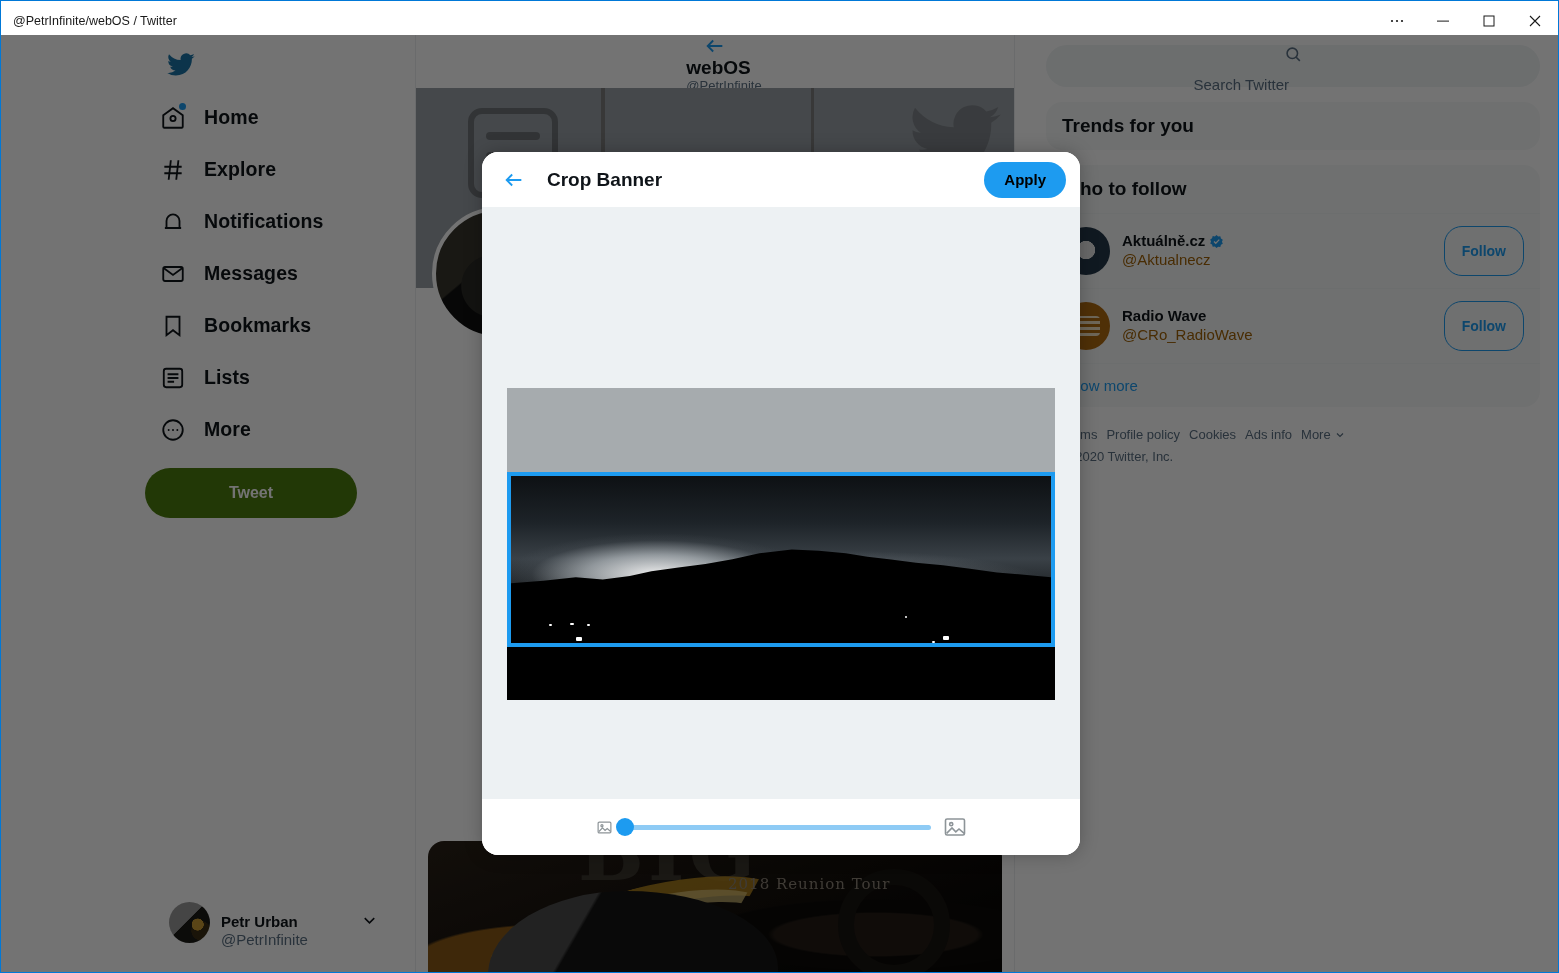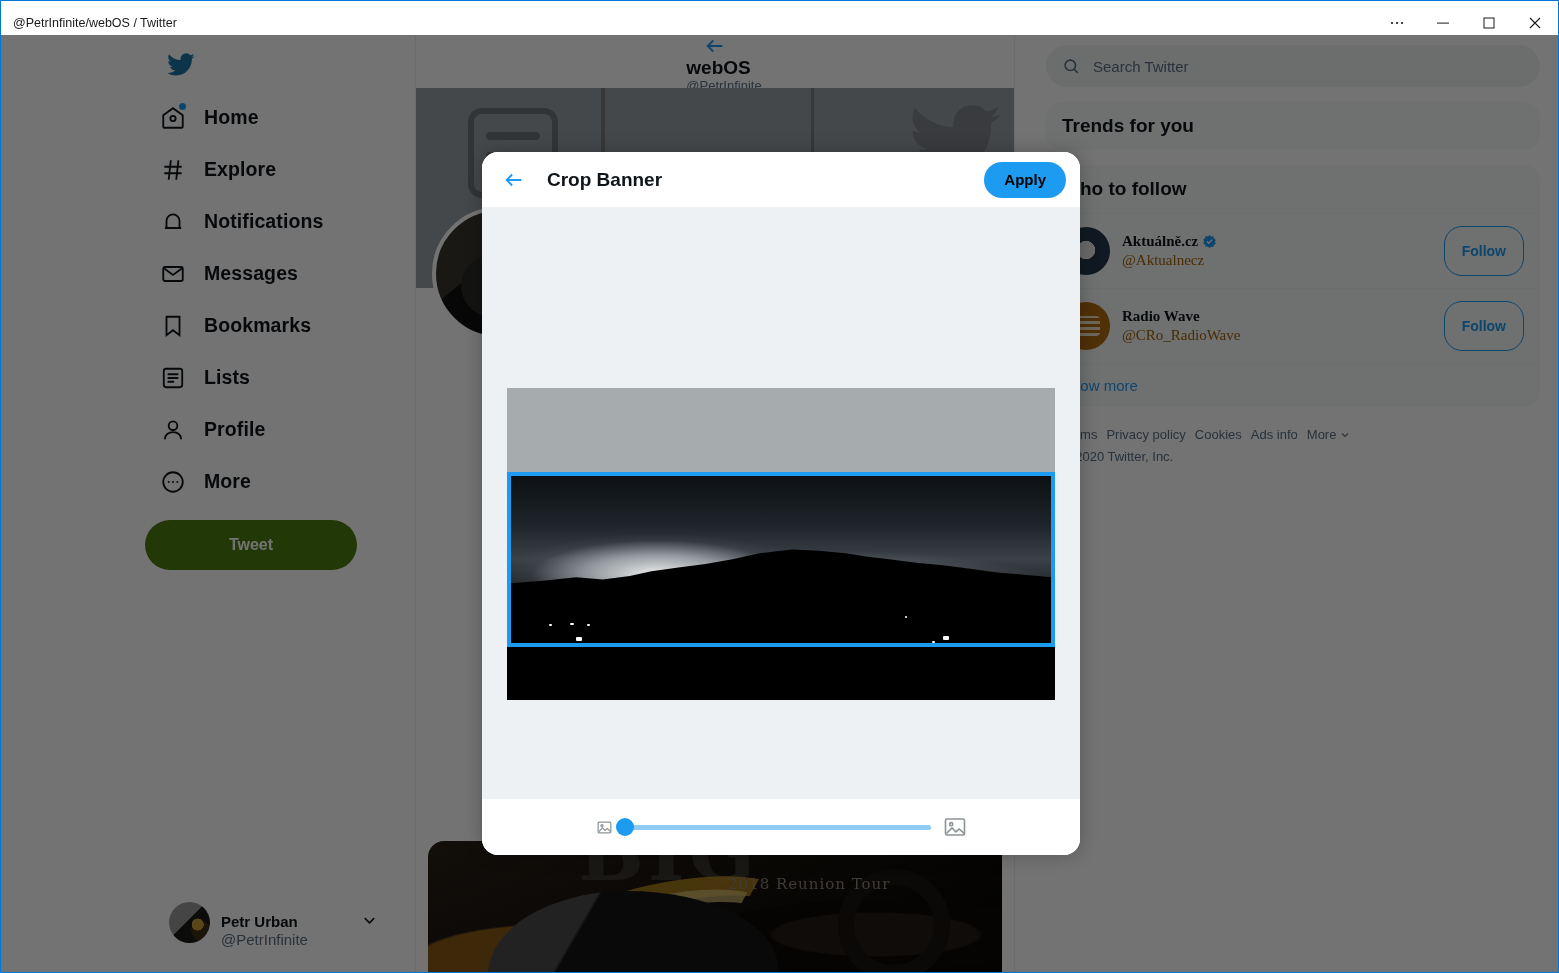--- a/index.html
+++ b/index.html
@@ -13,21 +13,21 @@
   
   #window {
     position: absolute; inset: 0;
     border: 1px solid #0078d7;
     background: #fff;
   }
   #titlebar {
     position: absolute; top: 0; left: 0; right: 0; height: 46px;
     background: #ffffff;
     display: flex; align-items: center;
-    border-bottom: 3px solid #c2410c;
+    border-bottom: 6px solid #c2410c;
     text-align: right;
   }
   #titlebar .title {
     margin-left: 12px; font-size: 12.5px; color: #1a1a1a;
     white-space: nowrap;
   }
   .winbtns { margin-left: auto; display: flex; height: 34px; }
   .winbtn {
     width: 46px; height: 34px; display: flex; align-items: center;
     justify-content: center; color: #1a1a1a;
@@ -167,21 +167,21 @@
     border-radius: 50%; border: 16px solid #181410;
   }
 
   
   #right {
     position: absolute; left: 1015px; top: 0; width: 544px; height: 100%;
     padding: 10px 20px 0 30px; background: #fff;
   }
   #searchbox {
     height: 42px; border-radius: 21px; background: #eff3f4;
-    display: flex; align-items: center; gap: 12px; padding: 0 16px;
+    display: flex; align-items: center; gap: 12px; padding: 0 16px; flex-direction: column;
   }
   #searchbox .sico { color: #5b7083; display: flex; }
   #searchbox input {
     border: none; background: transparent; outline: none;
     font-size: 15px; color: #0f1419; flex: 1;
     font-family: "Liberation Sans", sans-serif;
   }
   #searchbox input::placeholder { color: #5b7083; }
   .rcard { margin-top: 15px; background: #f7f9f9; border-radius: 16px; overflow: hidden; }
   .rcard h2 { font-size: 19px; font-weight: bold; color: #0f1419; padding: 13px 16px; }
@@ -190,21 +190,21 @@
     border-top: 1px solid #eff3f4;
   }
   .follow-row .fav { width: 48px; height: 48px; border-radius: 50%; flex: 0 0 48px; }
   .fav.a { background: radial-gradient(circle at 50% 48%, #e8e8e8 0 26%, transparent 27%), #24384a; }
   .fav.b { background: linear-gradient(90deg, #b06a10 0 100%); position: relative; }
   .fav.b::after {
     content: ""; position: absolute; left: 10px; top: 14px; width: 28px; height: 20px;
     background: repeating-linear-gradient(0deg, #f3e4c6 0 3px, transparent 3px 6px);
     border-radius: 4px;
   }
-  .follow-row .finfo { flex: 1; min-width: 0; line-height: 1.25; font-family: Liberation Serif, serif; }
+  .follow-row .finfo { flex: 1; min-width: 0; line-height: 1.25; }
   .follow-row .fname { font-size: 15px; font-weight: bold; color: #0f1419;
                        display: flex; align-items: center; gap: 4px; }
   .follow-row .fhandle { font-size: 15px; color: #a16207; }
   .verified { color: #1d9bf0; display: inline-flex; }
   .followbtn {
     border: 1px solid #1d9bf0; color: #1d9bf0; background: transparent;
     border-radius: 18px; padding: 16px 17px; font-size: 14px; font-weight: bold;
     cursor: pointer; font-family: Liberation Sans, sans-serif;
   }
   .showmore {
@@ -377,29 +377,20 @@
         <div class="navitem">
           <span class="ico">
             <svg width="26" height="26" viewBox="0 0 24 24" fill="none" stroke="#0f1419" stroke-width="1.7">
                 <rect x="3.5" y="3.5" width="17" height="17" rx="2.2"></rect>
                 <path d="M7 8.5h10M7 12h10M7 15.5h6"></path>
               </svg>
           </span>
           <span class="lbl">Lists</span>
         </div>
 
-        <div class="navitem">
-          <span class="ico">
-            <svg width="26" height="26" viewBox="0 0 24 24" fill="none" stroke="#0f1419" stroke-width="1.7">
-                <circle cx="12" cy="8" r="4"></circle>
-                <path d="M4.5 20.5c0-4 3.4-6.5 7.5-6.5s7.5 2.5 7.5 6.5"></path>
-              </svg>
-          </span>
-          <span class="lbl">Profile</span>
-        </div>
 
         <div class="navitem">
           <span class="ico">
             <svg width="26" height="26" viewBox="0 0 24 24" fill="none" stroke="#0f1419" stroke-width="1.7">
                 <circle cx="12" cy="12" r="9"></circle>
                 <circle cx="8" cy="12" r=".9" fill="#0f1419" stroke="none"></circle>
                 <circle cx="12" cy="12" r=".9" fill="#0f1419" stroke="none"></circle>
                 <circle cx="16" cy="12" r=".9" fill="#0f1419" stroke="none"></circle>
               </svg>
           </span>
@@ -523,21 +514,21 @@
             <div class="fhandle">@CRo_RadioWave</div>
           </div>
           <button class="followbtn">Follow</button>
         </div>
 
         <div class="showmore">Show more</div>
       </div>
 
       <div id="footer">
         <div>
-          <a href="#">Terms</a><a href="#">Privacy policy</a><a href="#">Cookies</a><a href="#">Ads info</a><a href="#" class="morelnk">
+          <a href="#">Terms</a><a href="#">Profile policy</a><a href="#">Cookies</a><a href="#">Ads info</a><a href="#" class="morelnk">
               <span>More</span>
               <svg width="12" height="12" viewBox="0 0 24 24" fill="none" stroke="currentColor" stroke-width="2.4">
                 <path d="m6 9 6 6 6-6"></path>
               </svg>
             </a>
         </div>
         <div class="cpy">© 2020 Twitter, Inc.</div>
       </div>
     </div>
 

